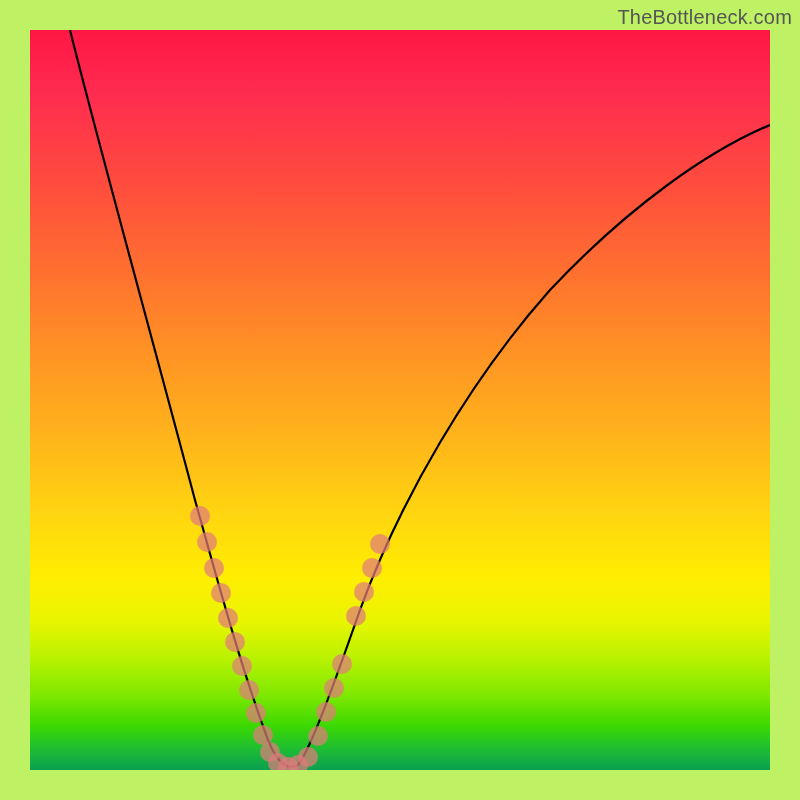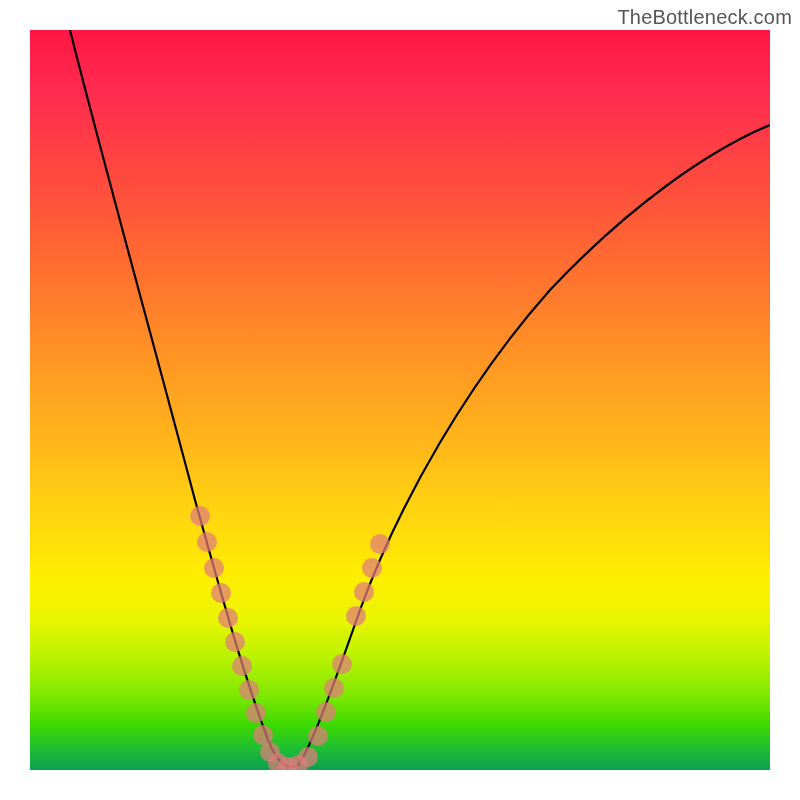--- a/index.html
+++ b/index.html
@@ -8,21 +8,21 @@
     width: 800px;
     height: 800px;
     background: #000;
     overflow: hidden;
     font-family: Arial, Helvetica, sans-serif;
   }
   .stage {
     position: relative;
     width: 800px;
     height: 800px;
-    background: #ffffff;
+    background: #bef264;
   }
   .plot-area {
     position: absolute;
     left: 30px;
     top: 30px;
     width: 740px;
     height: 740px;
     
     background: linear-gradient(to bottom,
       #ff1744 0%,

